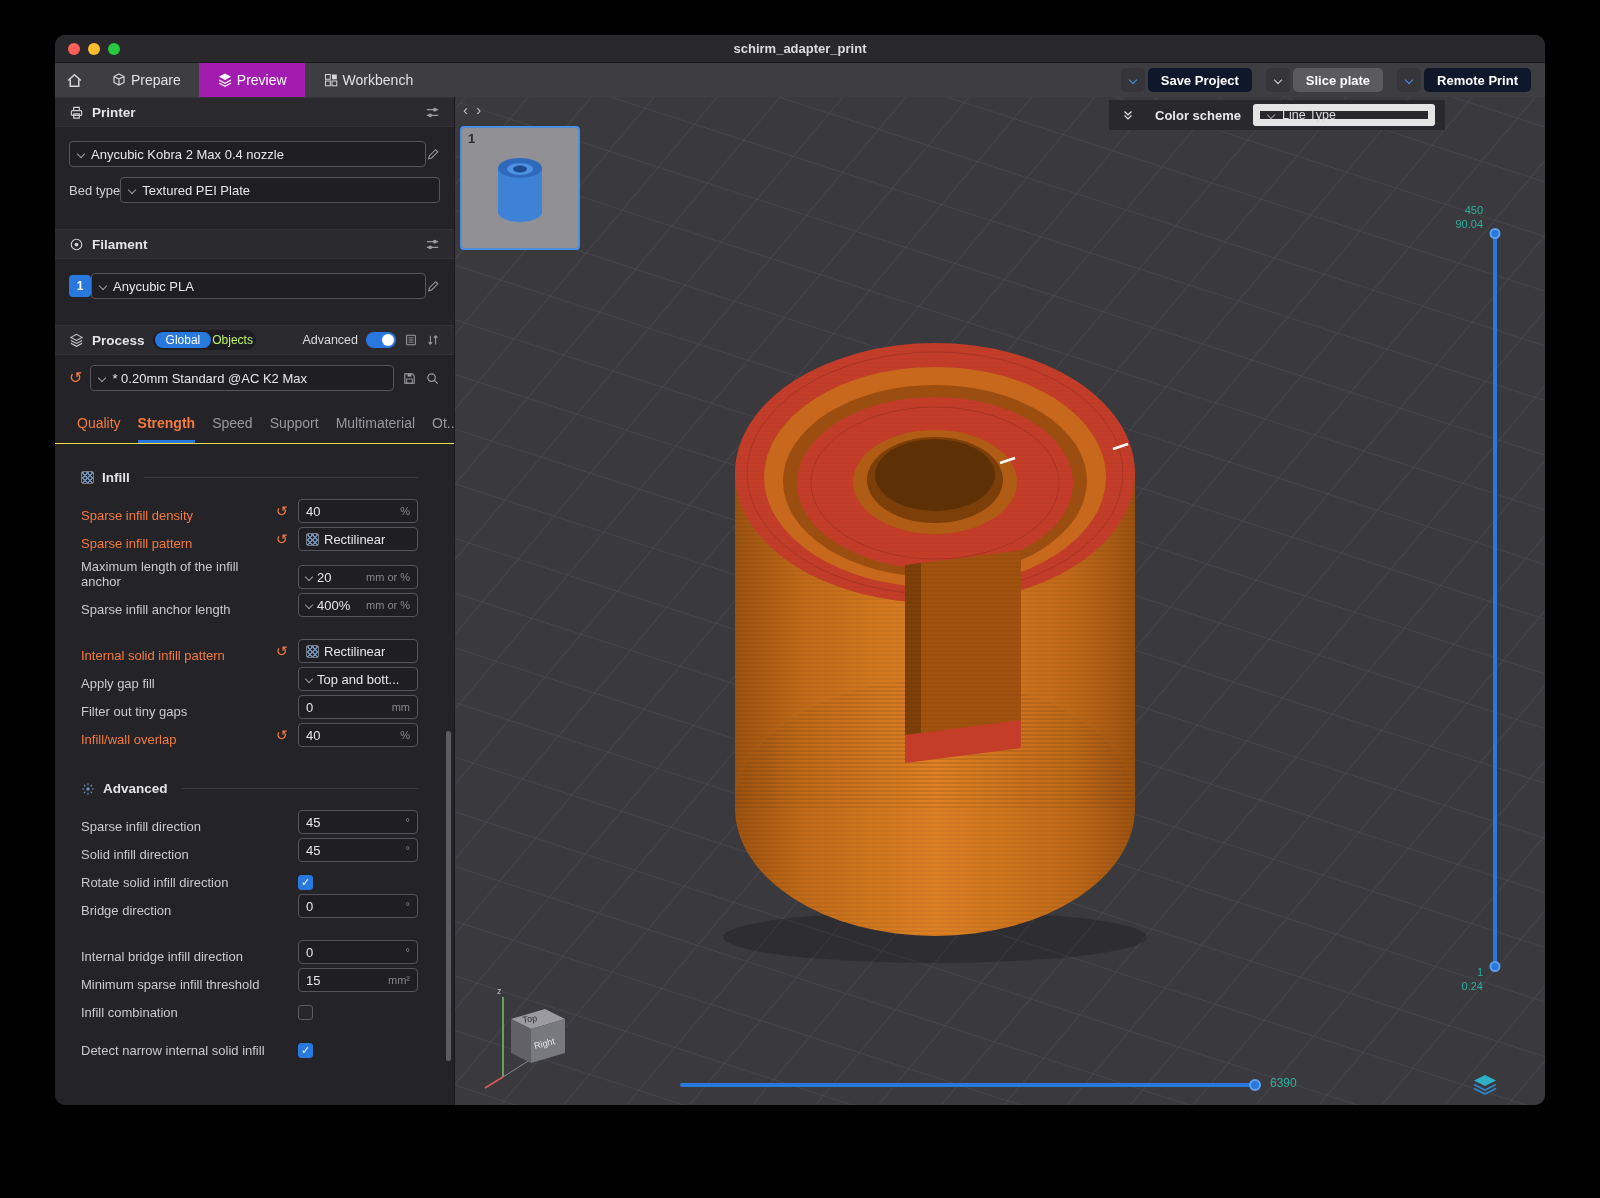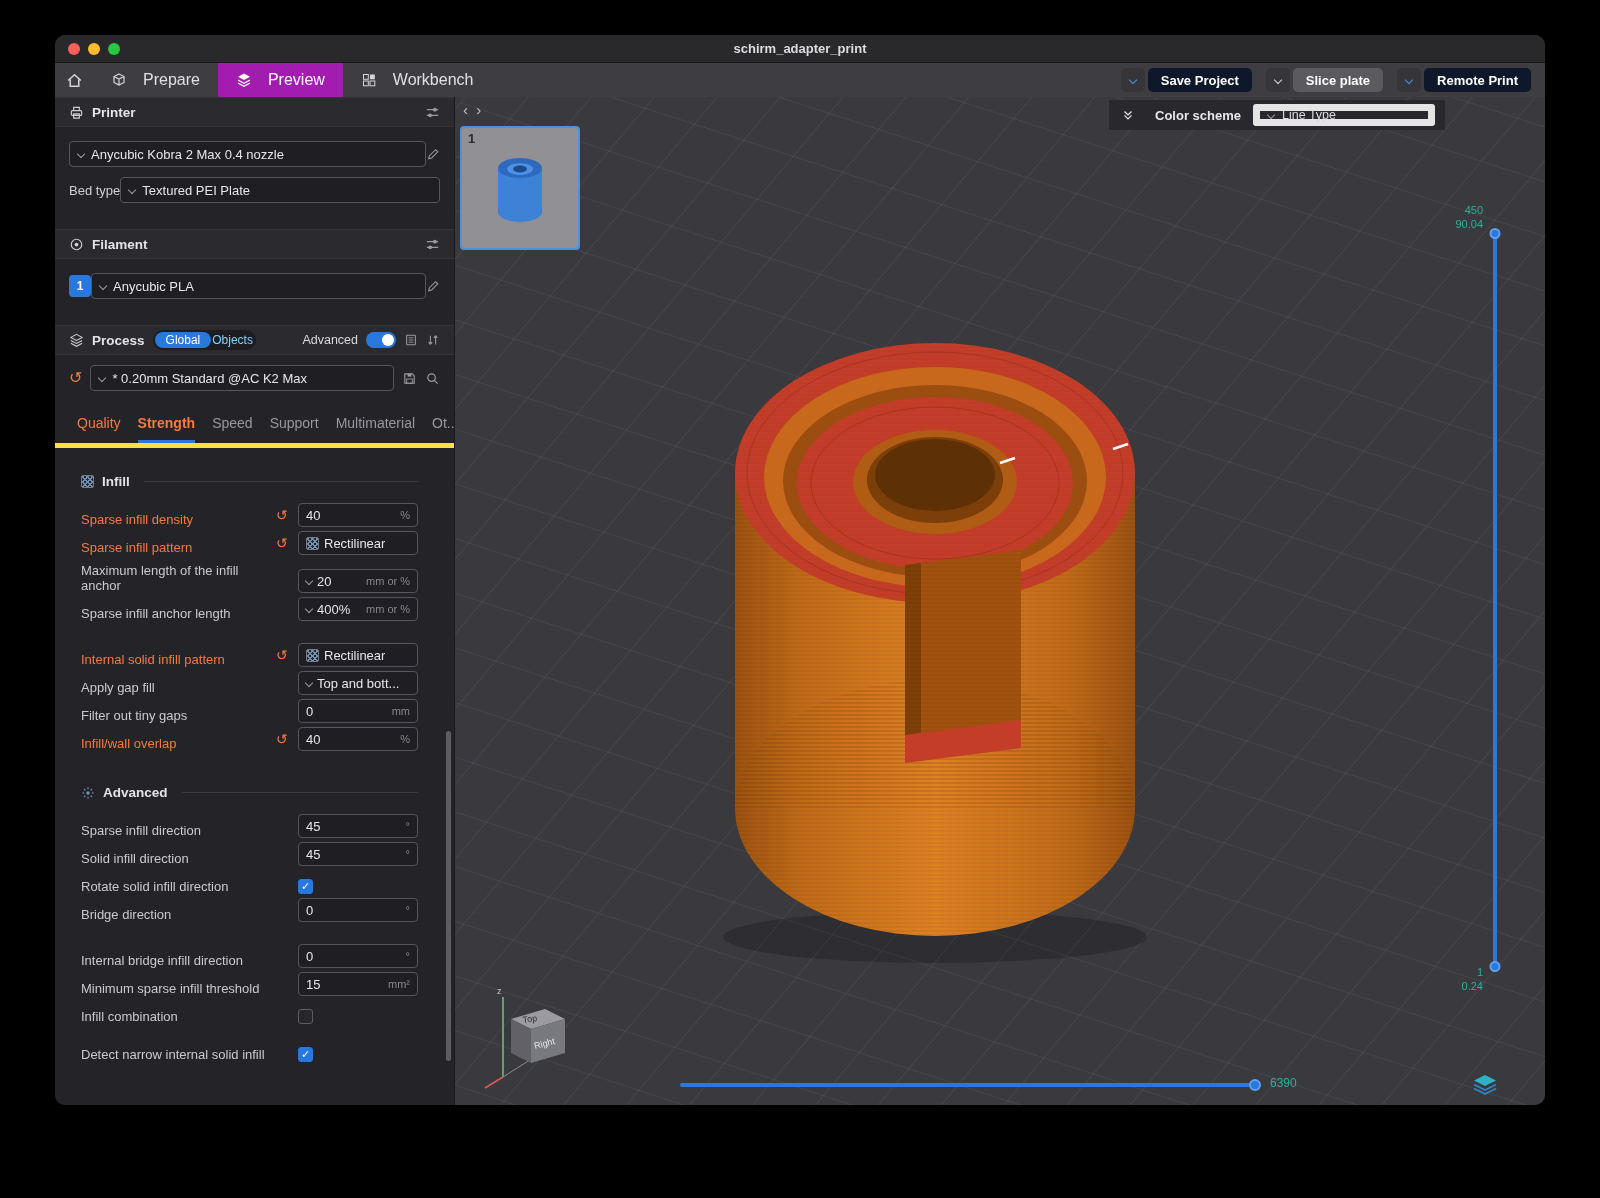--- a/index.html
+++ b/index.html
@@ -10,21 +10,21 @@
   
   .titlebar { height:28px; background:#29292c; border-bottom:1px solid #18181a; display:flex; align-items:center; justify-content:center; position:relative; flex:none; }
   .traffic { position:absolute; left:13px; top:8px; display:flex; gap:8px; }
   .dot { width:12px; height:12px; border-radius:50%; }
   .dot.red{background:#ff5f57}.dot.yellow{background:#febc2e}.dot.green{background:#28c840}
   .wtitle { font-size:13px; font-weight:bold; color:#dcdce0; }
 
   
   .toolbar { height:34px; background:#3e3e42; display:flex; align-items:stretch; flex:none; }
   .tb-home { width:38px; display:flex; align-items:center; justify-content:center; }
-  .tab { display:flex; align-items:center; gap:16px; padding:8px 18px; font-size:16px; color:#e0e0e4; cursor:default; }
+  .tab { display:flex; align-items:center; gap:4px; padding:8px 18px; font-size:14px; color:#e0e0e4; cursor:default; }
   .tab.active { background:#a21caf; color:#fff; }
   .tb-right { margin-left:auto; display:flex; align-items:center; gap:14px; padding-right:14px; }
   .btn-group { display:flex; gap:3px; height:24px; }
   .btn-chev { width:24px; background:#35353a; border-radius:5px; display:flex; align-items:center; justify-content:center; }
   .btn-main { padding:0 13px; border-radius:5px; display:flex; align-items:center; font-size:13px; font-weight:600; color:#fff; }
   .btn-main.blue { background:#0f172a; }
   .btn-main.gray { background:#5a5a5f; }
   .chev { width:6px; height:6px; border-right:1.5px solid currentColor; border-bottom:1.5px solid currentColor; transform:rotate(45deg); flex:none; display:inline-block; }
   .blue-c { color:#4b93e8; } .lite-c { color:#d5d5da; }
 
@@ -39,30 +39,30 @@
   .sel { height:26px; background:#1f1f23; border:1px solid #55555b; border-radius:4px; display:flex; align-items:center; gap:7px; padding:0 8px; font-size:13px; color:#e6e6ea; min-width:0; }
   .sel .val { white-space:nowrap; overflow:hidden; text-overflow:ellipsis; }
   .field-row { display:flex; align-items:center; margin-top:10px; }
   .bed-label { font-size:13px; color:#cfcfd4; flex:none; }
   .slot-badge { width:22px; height:22px; background:#2878dd; border-radius:4px; color:#fff; font-size:12px; font-weight:bold; display:flex; align-items:center; justify-content:center; flex:none; }
   .icon-btn { display:flex; align-items:center; justify-content:center; flex:none; }
 
   
   .seg { display:flex; align-items:center; background:#1d1d21; border-radius:11px; padding:2px; font-weight:normal; }
   .seg-on { background:#2878dd; color:#fff; border-radius:9px; padding:1px 11px; font-size:12px; }
-  .seg-off { color:#7dd3fc; padding:1px 1px; font-size:12px; }
+  .seg-off { color:#bef264; padding:1px 1px; font-size:12px; }
   .adv-label { font-size:12.5px; color:#d9d9de; font-weight:normal; }
   .toggle { width:30px; height:16px; border-radius:8px; background:#45454b; position:relative; flex:none; }
   .toggle::after { content:""; position:absolute; width:12px; height:12px; border-radius:50%; background:#fff; top:2px; left:2px; }
   .toggle.on { background:#2878dd; } .toggle.on::after { left:16px; }
 
   .preset-row { display:flex; align-items:center; gap:8px; padding:10px 14px 4px 14px; }
   .reset-glyph { color:#f57a3f; font-size:16px; line-height:1; }
 
-  .ptabs { display:flex; gap:17px; padding:20px 14px 0 22px; font-size:14px; color:#97979d; border-bottom:5px solid #fde047; }
+  .ptabs { display:flex; gap:17px; padding:20px 14px 0 22px; font-size:14px; color:#97979d; border-bottom:1px solid #fde047; }
   .ptab { padding-bottom:9px; white-space:nowrap; }
   .ptab.mod { color:#f57a3f; }
   .ptab.active { color:#f57a3f; font-weight:bold; border-bottom:3px solid #2878dd; }
 
   
   .settings { flex:1; overflow:hidden; padding:26px 36px 10px 26px; }
   .group-head { display:flex; align-items:center; gap:8px; font-size:13.5px; font-weight:600; color:#e3e3e7; margin-bottom:14px; }
   .group-head::after { content:""; flex:1; height:1px; background:#3c3c41; margin-left:6px; }
   .group + .group { margin-top:34px; }
   .row { display:flex; align-items:flex-end; min-height:24px; margin-bottom:4px; }

